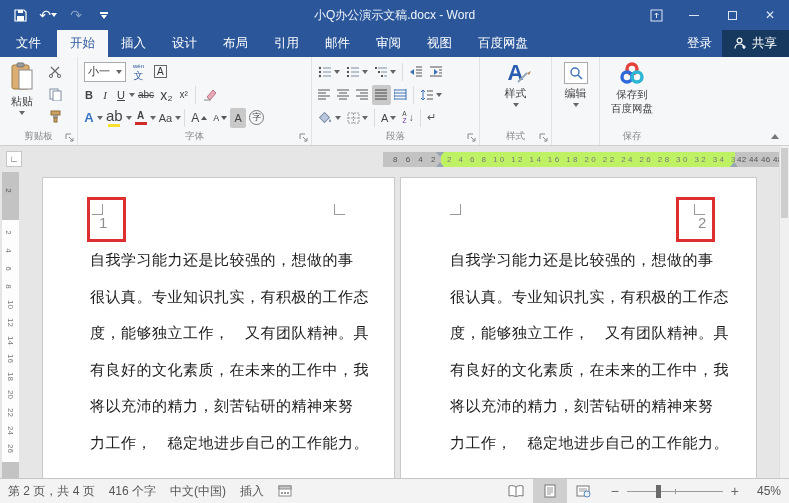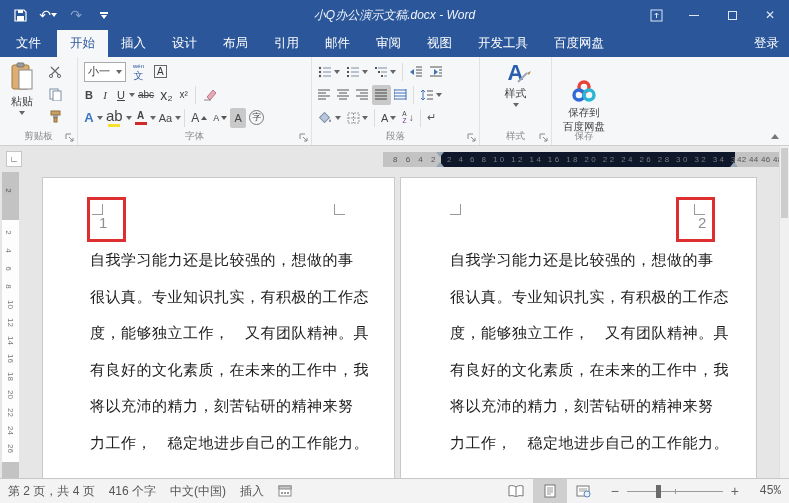--- a/index.html
+++ b/index.html
@@ -11,21 +11,21 @@
   }
   
   .titlebar { position:absolute; left:0; top:0; right:0; height:30px; background:#2b579a; display:flex; align-items:center; color:#fff; }
   .qat { display:flex; align-items:center; gap:4px; padding-left:8px; z-index:2; }
   .qbtn { width:24px; height:24px; display:flex; align-items:center; justify-content:center; font-size:14px; color:#fff; }
   .qbtn.dim { color:#8aa2c8; }
   .dd { width:0; height:0; border-left:3px solid transparent; border-right:3px solid transparent; border-top:4px solid currentColor; display:inline-block; }
   .ddw { border-top-color:#fff; }
   .qmore { display:flex; flex-direction:column; align-items:center; gap:1px; }
   .qmore .bar { width:8px; height:2px; background:#fff; }
-  .wtitle { position:absolute; left:0; right:0; text-align:center; font-size:12px; color:#f0f4fb; pointer-events:none;font-style:italic; }
+  .wtitle { position:absolute; left:0; right:0; text-align:center; font-size:12px; color:#f0f4fb; pointer-events:none; }
   .winctl { margin-left:auto; display:flex; z-index:2; }
   .wbtn { width:38px; height:30px; display:flex; align-items:center; justify-content:center; font-size:12px; color:#dce6f5; }
   .wbtn .minbar { width:10px; height:1px; background:#dce6f5; }
   .wbtn .maxbox { width:9px; height:9px; border:1px solid #dce6f5; }
   
   .tabrow { position:absolute; left:0; top:30px; right:0; height:27px; background:#2b579a; display:flex; align-items:stretch; color:#fff; font-size:12.5px; }
   .tab { display:flex; align-items:center; padding:12px 13px; cursor:default; }
   .tab.file { padding:0 16px; }
   .tab.active { background:#f6f7f9; color:#2b579a; }
   .tabright { margin-left:auto; display:flex; align-items:stretch; }
@@ -62,29 +62,29 @@
   .colbar .ub { width:12px; height:3px; margin-top:1px; }
   .fx-a { color:#3a76c4; font-weight:bold; font-size:13px; }
   .circ { border:1px solid #777; border-radius:50%; width:15px; height:15px; display:flex; align-items:center; justify-content:center; font-size:9px; }
   .tinyud { width:0;height:0;border-left:3px solid transparent;border-right:3px solid transparent; }
   .up { border-bottom:4px solid #555; } .dn2 { border-top:4px solid #555; }
   
   .g-para { width:168px; }
   .azcol { display:flex; flex-direction:column; line-height:1; font-size:6.5px; align-items:center; }
   .azcol .z { color:#7030a0; }
   
-  .g-styles { width:72px; } .g-edit { width:48px; } .g-save { width:64px; border-right:none;margin-top:18px; }
+  .g-styles { width:72px; } .g-edit { width:48px; } .g-save { width:64px; border-right:none; }
   .styleA { position:relative; font-size:22px; font-weight:bold; color:#2a5db0; line-height:22px; }
   .magbox { width:24px; height:22px; border:1px solid #ababab; background:#fff; display:flex; align-items:center; justify-content:center; }
   .savebtn { font-size:10.5px; line-height:12px; text-align:center; color:#444; }
   .collapse { position:absolute; right:10px; bottom:6px; width:0; height:0; border-left:4px solid transparent; border-right:4px solid transparent; border-bottom:5px solid #777; }
   
   .docarea { position:absolute; left:0; top:146px; right:0; bottom:25px; background:#e6e6e6; overflow:hidden; }
   .tabsel { position:absolute; left:6px; top:5px; width:16px; height:16px; background:#fdfdfd; border:1px solid #c6c6c6; display:flex; align-items:center; justify-content:center; font-size:9px; color:#555; }
-  .hruler { position:absolute; left:383px; top:6px; width:396px; height:15px; background:#0f172a; font-size:8px; color:#7a7a7a; }
+  .hruler { position:absolute; left:383px; top:6px; width:396px; height:15px; background:#bef264; font-size:8px; color:#7a7a7a; }
   .hseg { position:absolute; top:0; bottom:0; display:flex; align-items:center; overflow:hidden; white-space:nowrap; }
   .hgrey { background:#c3c3c3; color:#555; }
   .tri { position:absolute; width:0; height:0; border-left:4px solid transparent; border-right:4px solid transparent; }
   .tri.down { border-top:5px solid #98a5b5; }
   .tri.upp { border-bottom:5px solid #98a5b5; }
   .vruler { position:absolute; left:2px; top:26px; width:17px; bottom:0; background:#c3c3c3; }
   .vwhite { position:absolute; left:0; right:0; top:48px; height:242px; background:#fdfdfd; }
   .vnum { position:absolute; left:4px; font-size:8px; color:#7a7a7a; transform:rotate(90deg); }
   .vnum.topg { color:#555; }
   .page { position:absolute; top:31px; height:320px; background:#fff; border:1px solid #c9c9c9; }
@@ -104,21 +104,21 @@
   .statusbar { position:absolute; left:0; bottom:0; right:0; height:25px; background:#f3f3f3; border-top:1px solid #c6c6c6; display:flex; align-items:center; font-size:12px; color:#555; }
   .sbitem { margin-left:14px; display:flex; align-items:center; white-space:nowrap; }
   .sbitem.first { margin-left:8px; }
   .sbright { margin-left:auto; display:flex; align-items:center; }
   .viewbtn { width:34px; height:24px; display:flex; align-items:center; justify-content:center; }
   .viewbtn.sel { background:#cfcfcf; }
   .zoomctl { display:flex; align-items:center; margin-left:10px; }
   .ztrack { position:relative; width:96px; height:1px; background:#9a9a9a; margin:0 8px; }
   .ztick { position:absolute; left:50%; top:-2px; width:1px; height:5px; background:#9a9a9a; }
   .zthumb { position:absolute; left:30%; top:-6px; width:5px; height:13px; background:#6a6a6a; }
-  .zpct { width:36px; text-align:right; margin:0 8px 0 6px;font-family:Liberation Mono, monospace; }
+  .zpct { width:36px; text-align:right; margin:0 8px 0 6px; }
   svg { display:block; }
 </style>
 </head>
 <body>
 
 <div class="titlebar">
   <div class="qat">
     <div class="qbtn">
       <span>
         <svg width="13" height="13" viewBox="0 0 13 13">
@@ -184,29 +184,36 @@
   <div class="tab">
       <span>邮件</span>
     </div>
   <div class="tab">
       <span>审阅</span>
     </div>
   <div class="tab">
       <span>视图</span>
     </div>
   <div class="tab">
-      <span>开发工具</span>
-    </div>
-  <div class="tab">
       <span>百度网盘</span>
     </div>
   <div class="tabright">
     <div class="signin">
         <span>登录</span>
       </div>
+    <div class="sharebox">
+      <span>
+        <svg width="13" height="13" viewBox="0 0 13 13">
+            <circle cx="5.5" cy="3.5" r="2.4" fill="none" stroke="#fff" stroke-width="1.2"></circle>
+            <path d="M1 11.5 c0-3 2-4.5 4.5-4.5 s4.5 1.5 4.5 4.5" fill="none" stroke="#fff" stroke-width="1.2"></path>
+            <path d="M10 8 v4 M8 10 h4" stroke="#fff" stroke-width="1"></path>
+          </svg>
+      </span>
+      <span>共享</span>
+    </div>
   </div>
 </div>
 
 <div class="ribbon">
 
   <div class="rgroup g-clip">
     <div class="bigbtn">
       <span>
         <svg width="26" height="30" viewBox="0 0 26 30">
             <rect x="3" y="3" width="17" height="24" rx="2" fill="#dcae72" stroke="#a07b3f"></rect>
@@ -484,20 +491,32 @@
       <span class="dd" style="color:#666"></span>
     </div>
     <span class="glabel">样式</span>
     <span class="launch">
       <svg width="10" height="10" viewBox="0 0 10 10">
           <path d="M1 1 h5 M1 1 v5 M4 4 l4 4 M8 5 v3 h-3" fill="none" stroke="#8a8a8a"></path>
         </svg>
     </span>
   </div>
 
+  <div class="rgroup g-edit">
+    <div class="bigbtn">
+      <span class="magbox">
+        <svg width="14" height="14" viewBox="0 0 14 14">
+            <circle cx="6" cy="6" r="4" fill="none" stroke="#3f72b8" stroke-width="1.4"></circle>
+            <path d="M9 9 l4 4" stroke="#3f72b8" stroke-width="1.6"></path>
+          </svg>
+      </span>
+      <span>编辑</span>
+      <span class="dd" style="color:#666"></span>
+    </div>
+  </div>
 
   <div class="rgroup g-save">
     <div class="bigbtn">
       <span>
         <svg width="28" height="24" viewBox="0 0 28 24">
             <circle cx="14" cy="7" r="5" fill="none" stroke="#e6413a" stroke-width="3.4"></circle>
             <circle cx="9" cy="15" r="5" fill="none" stroke="#2f6bd8" stroke-width="3.4"></circle>
             <circle cx="19" cy="15" r="5" fill="none" stroke="#2bb6d4" stroke-width="3.4"></circle>
           </svg>
       </span>

